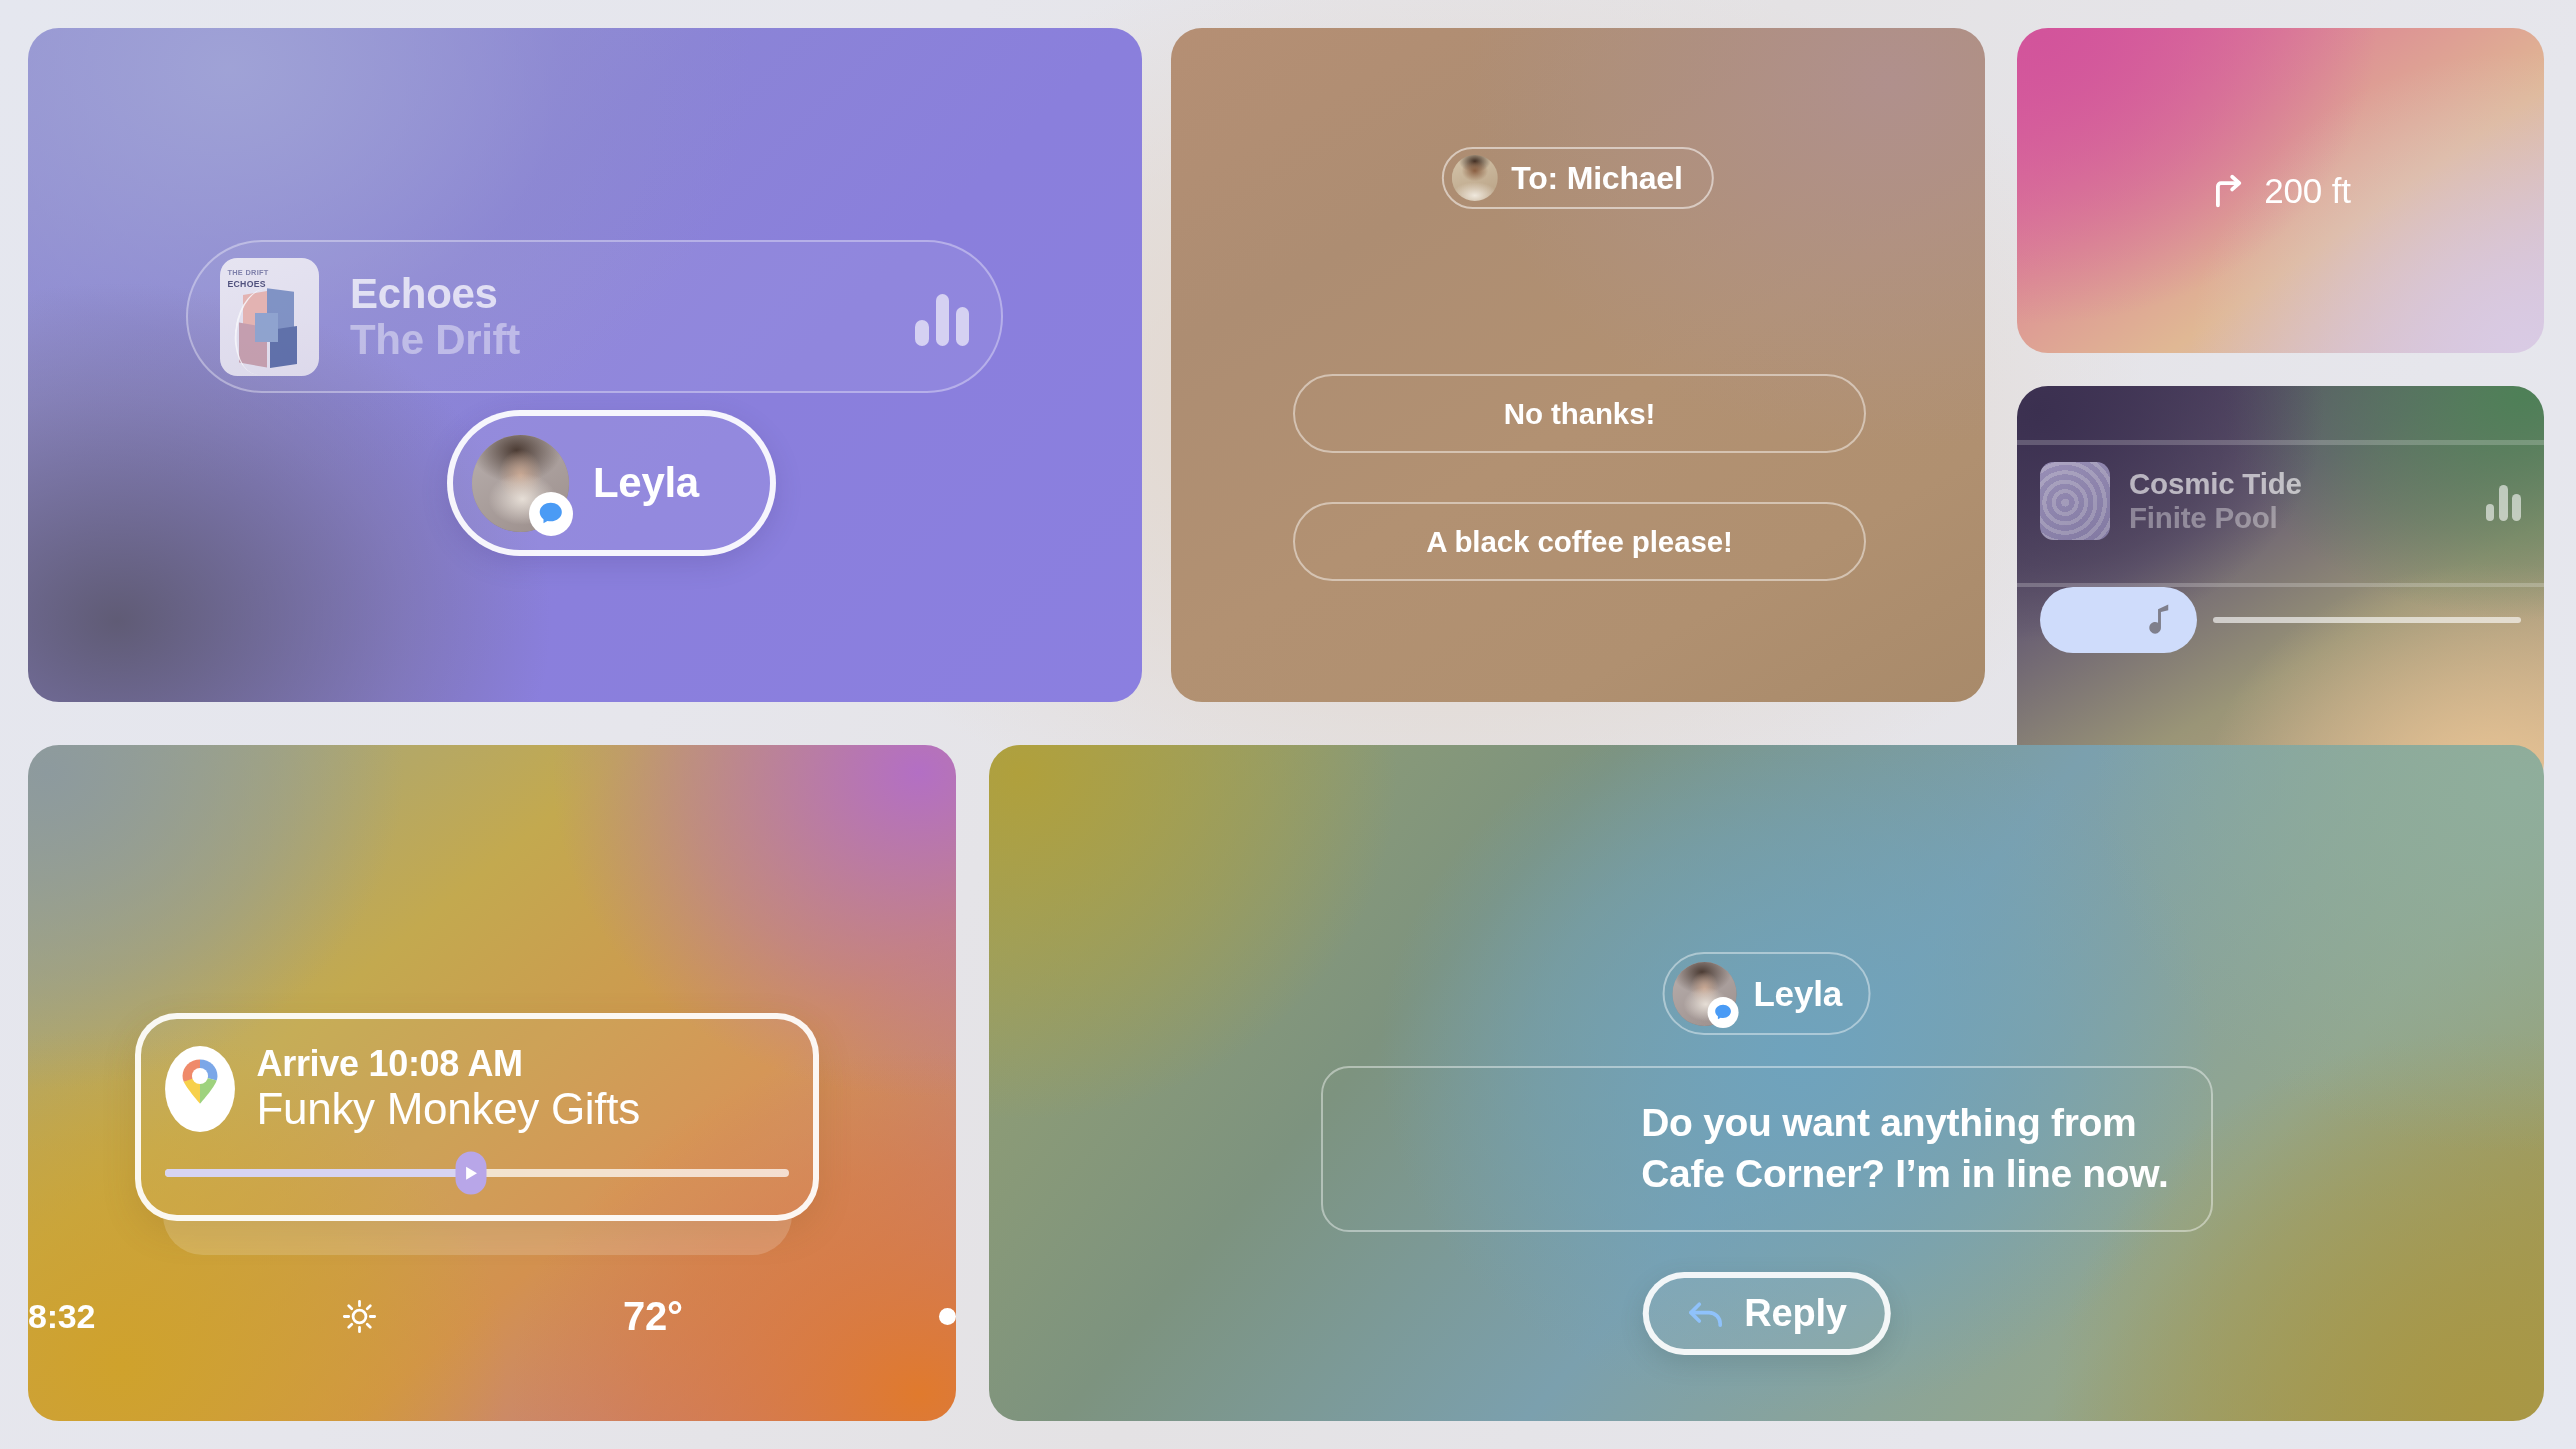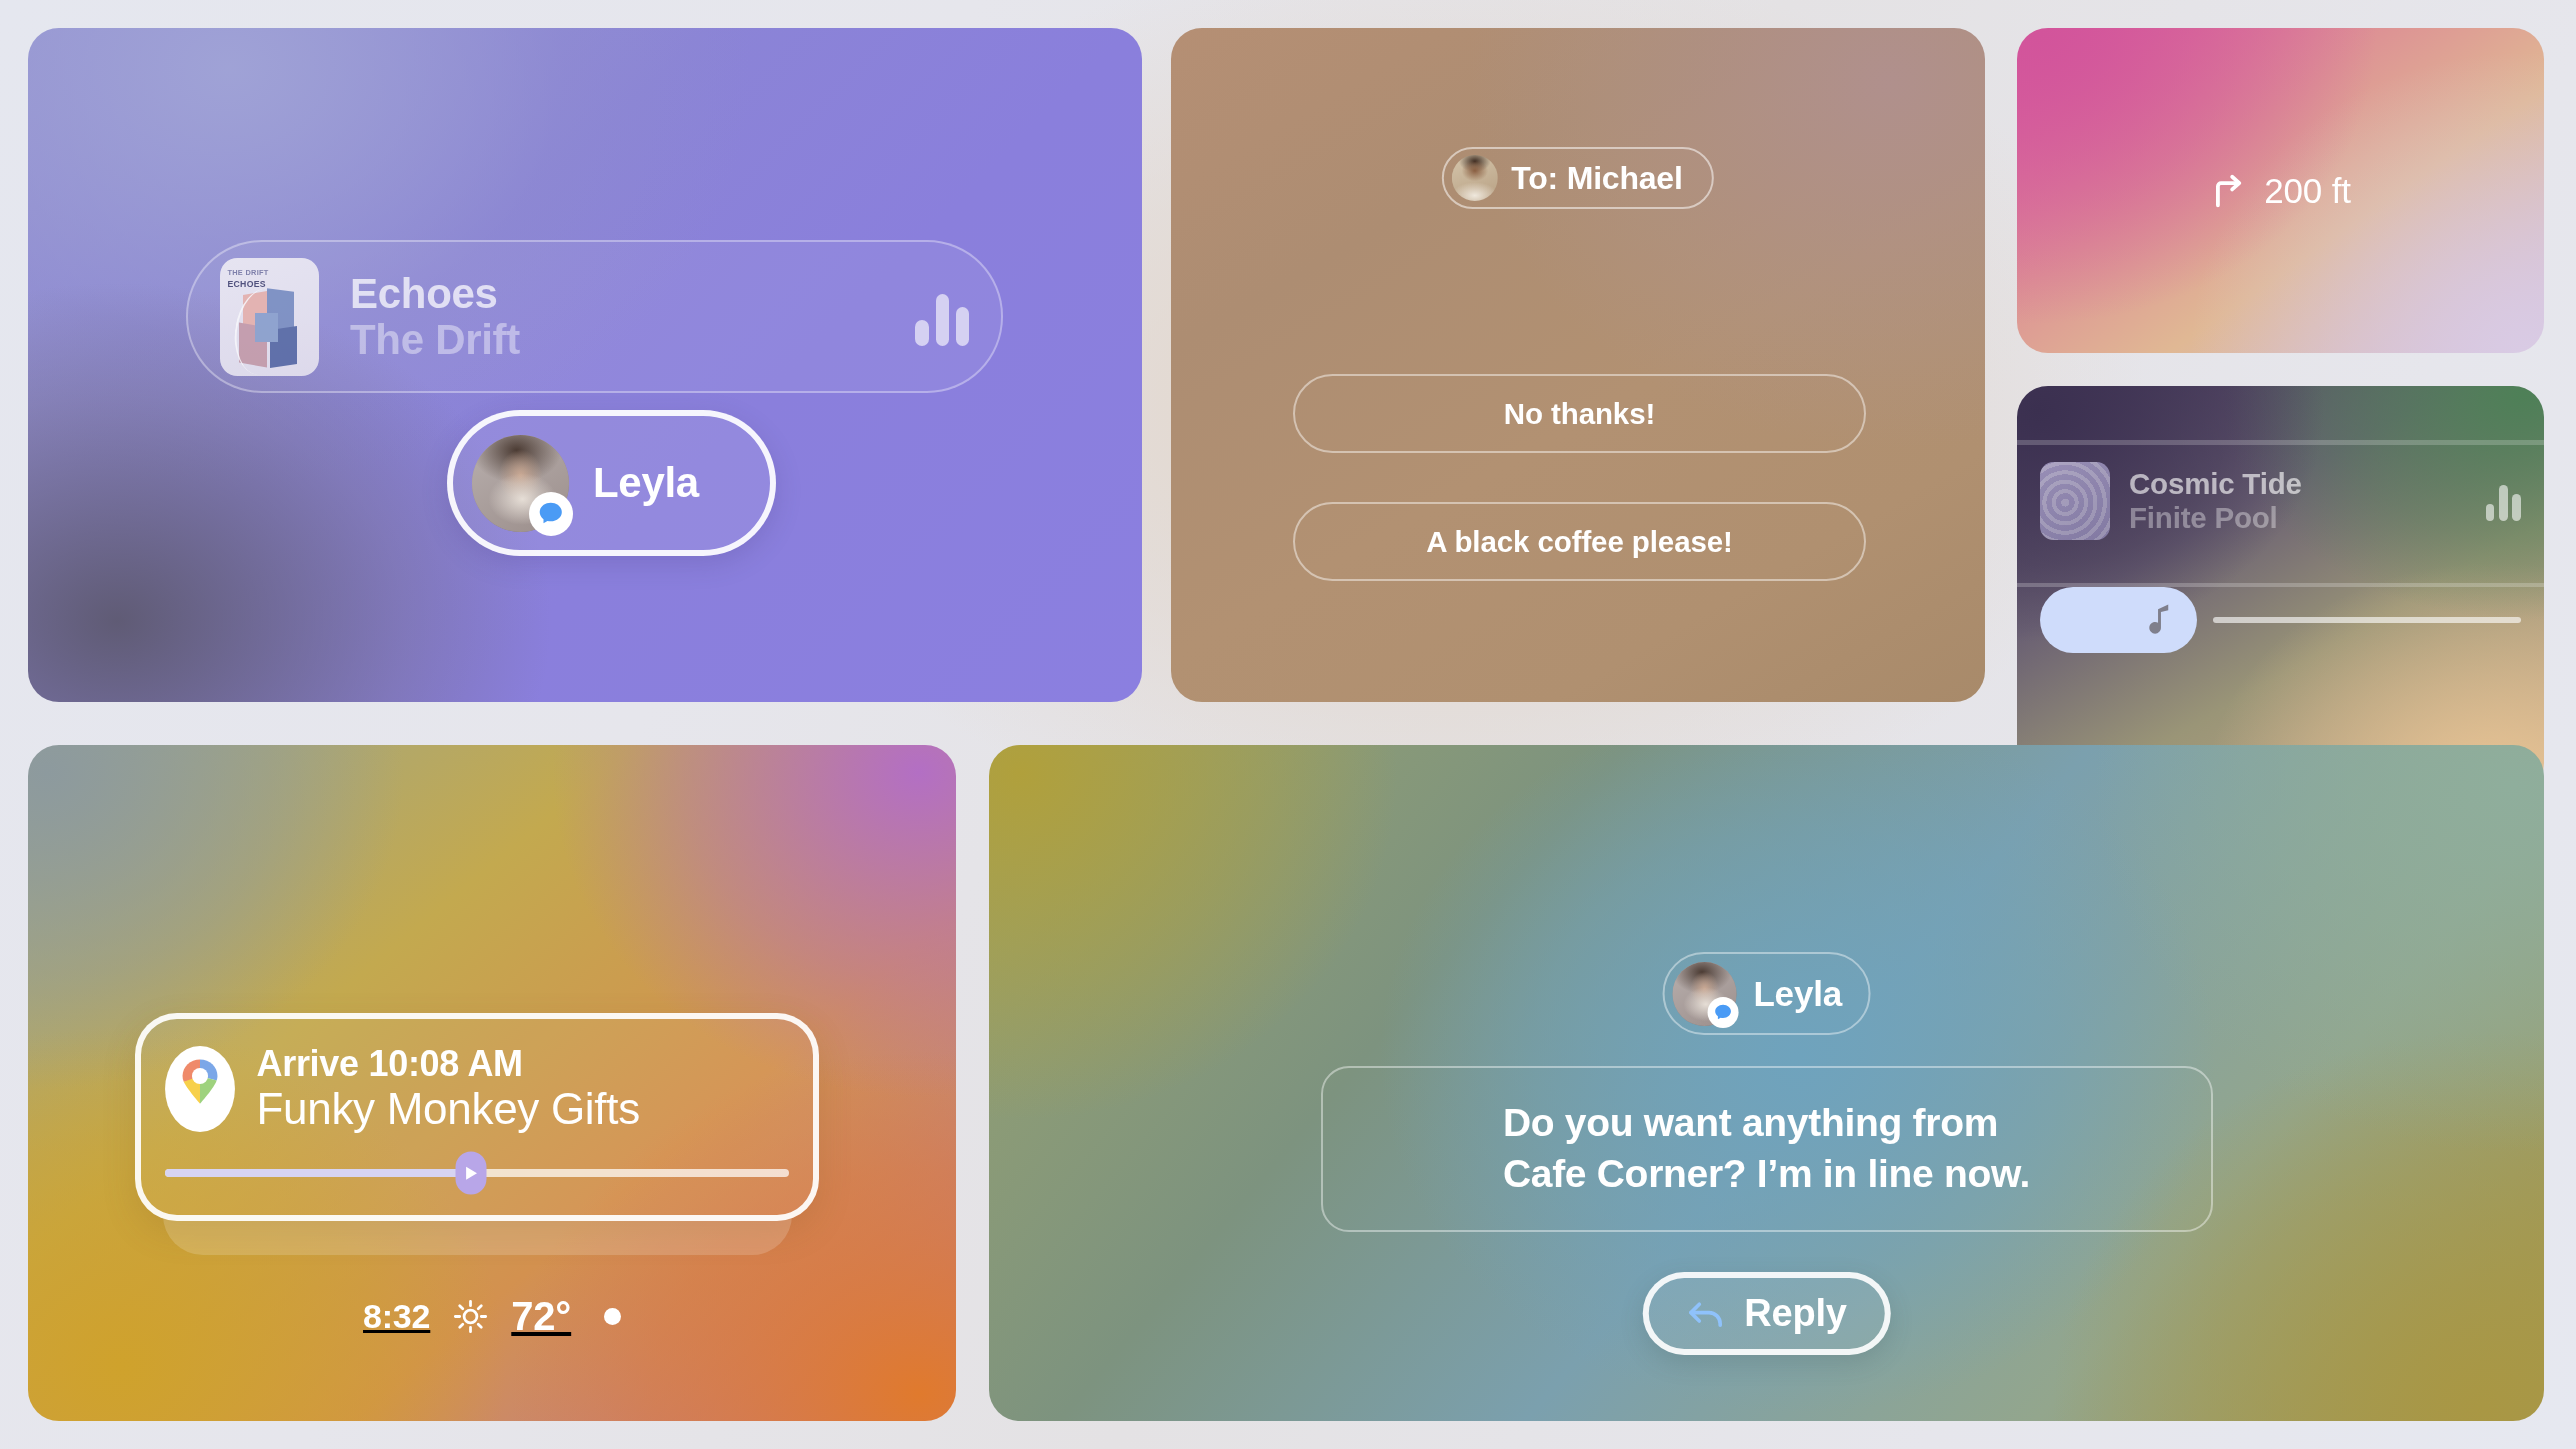--- a/index.html
+++ b/index.html
@@ -183,21 +183,21 @@
   .arrive-meta { margin-left: 21.5px; }
   .arrive-time { font-size: 36px; font-weight: 700; color: #fff; letter-spacing: -0.3px; line-height: 1.14; }
   .arrive-place { font-size: 44px; font-weight: 400; color: #fff; letter-spacing: -0.3px; line-height: 1.14; }
   .arrive-progress { position: absolute; left: 24px; right: 24px; bottom: 38px; height: 8px; border-radius: 5.4px;
     background: rgba(255,255,255,0.72); }
   .arrive-progress .fill { position:absolute; left:0; top:0; bottom:0; width: 49%; border-radius:5.4px; background:#d7d4f2; }
   .arrive-progress .knob { position:absolute; left: 49%; top: 50%; transform: translate(-50%,-50%);
     width: 31px; height: 43px; border-radius: 20px; background:#b8a6e8;
     display:flex; align-items:center; justify-content:center; }
   .arrive-progress .knob svg { width: 17.4px; height: 17.4px; display:block; }
-  .status-row { position: absolute; left: 0; right: 0; top: 549px; display:flex; align-items:center; justify-content:center; gap: 23px; text-decoration: underline; }
+  .status-row { position: absolute; left: 0; right: 0; top: 549px; display:flex; align-items:center; justify-content:space-between; gap: 23px; }
   .status-time { font-size: 34px; font-weight: 700; color:#fff; letter-spacing: -0.2px; }
   .status-temp { font-size: 40px; font-weight: 700; color:#fff; letter-spacing: -0.2px; }
   .sun-icon svg { width: 35px; height: 35px; display:block; }
   .status-dot { width: 17.4px; height: 17.4px; border-radius: 50%; background: #fff; margin-left: 9.4px; }
 
   
   #card-message {
     left: 989px; top: 745px; width: 1555px; height: 676px;
     background:
       radial-gradient(ellipse 510px 470px at 2% 4%, #b0a03c 0%, rgba(176,160,60,0.4) 46%, rgba(176,160,60,0) 74%),
@@ -213,21 +213,21 @@
     display: flex; align-items: center; gap: 17.4px;
   }
   .msg-sender .avatar { width: 64px; height: 64px; }
   .msg-sender .badge-msg { width: 31px; height: 31px; right: -2.7px; bottom: -2.7px; }
   .msg-sender .badge-msg svg { width: 21px; height: 21px; }
   .msg-sender-name { font-size: 35px; font-weight: 700; color: #fff; letter-spacing: -0.2px; }
   .msg-bubble {
     position: absolute; left: 50%; transform: translateX(-50%); top: 321px;
     width: 892px; min-height: 166px; border-radius: 28px;
     border: 2.7px solid rgba(255,255,255,0.42);
-    display: flex; align-items: center; justify-content: center; padding: 20px 42px;
+    display: flex; align-items: center; justify-content: flex-end; padding: 20px 42px;
   }
   .msg-text { font-size: 39px; font-weight: 700; color: #fff; line-height: 1.3; letter-spacing: -0.3px; }
   .reply-btn {
     position: absolute; left: 50%; transform: translateX(-50%); top: 527px;
     height: 83px; padding: 8px 38px; border-radius: 42px;
     border: 6px solid rgba(255,255,255,0.9); background: rgba(255,255,255,0.07);
     display: flex; align-items: center; gap: 19px;
     box-shadow: 0 8px 23px rgba(60,80,70,.18);
   }
   .reply-btn svg { width: 39px; height: 34px; display:block; }

